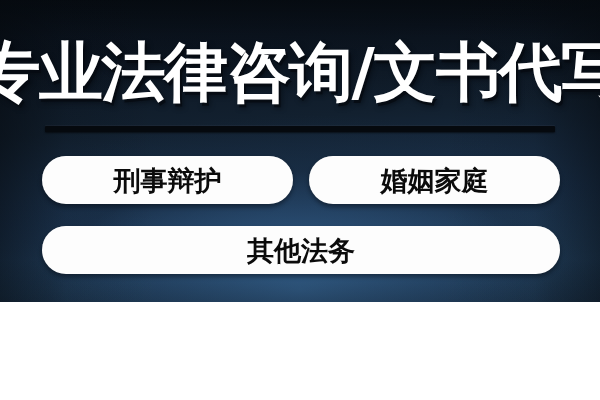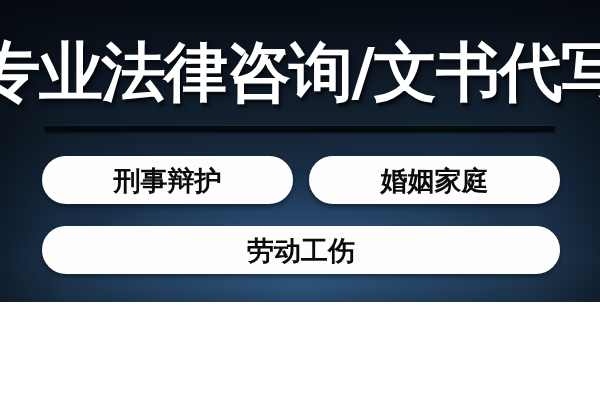--- a/index.html
+++ b/index.html
@@ -134,20 +134,20 @@
         <div class="pill">
           <span class="pill-label">刑事辩护</span>
         </div>
         <div class="pill">
           <span class="pill-label">婚姻家庭</span>
         </div>
       </div>
 
       <div class="pill-row">
         <div class="pill">
-          <span class="pill-label">劳动工伤</span>
+          <span class="pill-label">其他法务</span>
         </div>
       </div>
 
 
     </div>
   </div>
 </div>
 
 </body></html>

